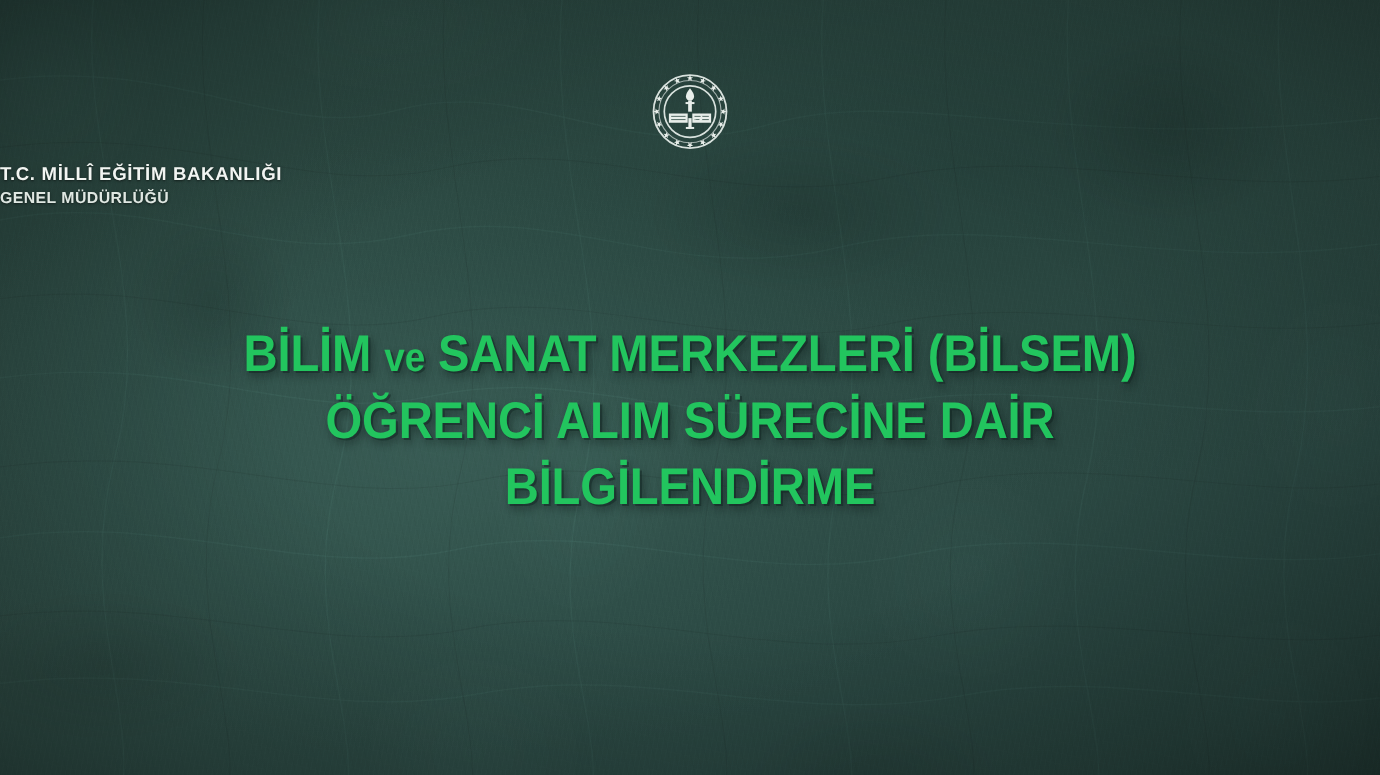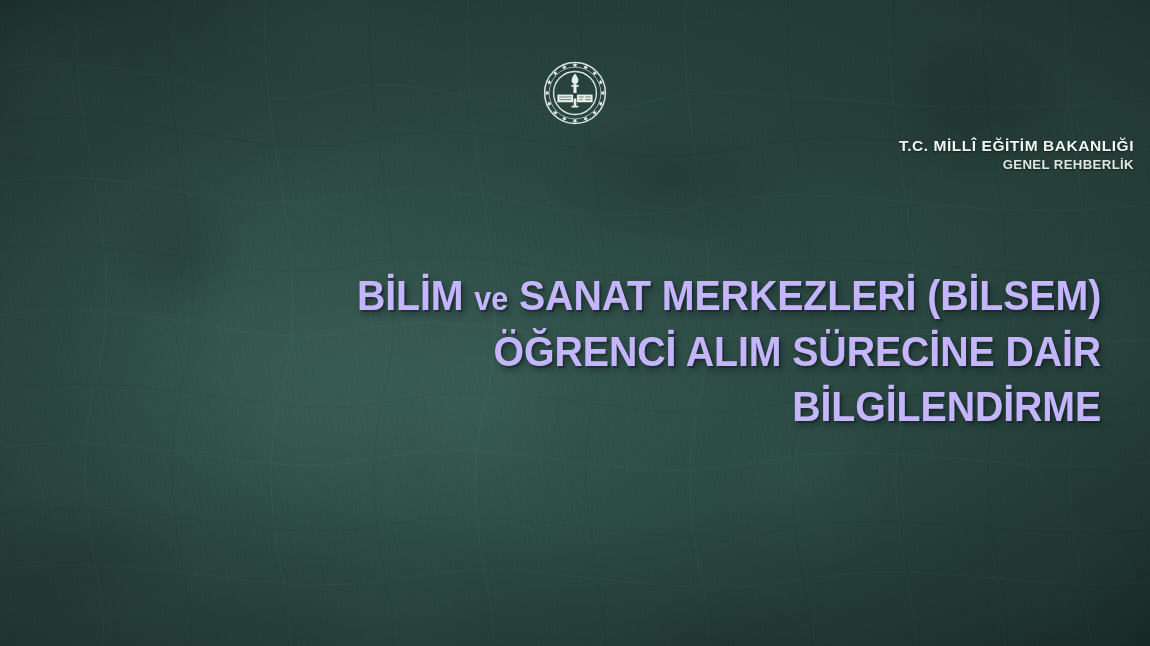--- a/index.html
+++ b/index.html
@@ -126,21 +126,21 @@
     height: 64px;
   }
   .emblem svg { display: block; width: 64px; height: 64px; }
 
   
   .ministry {
     position: absolute;
     top: 136px;
     left: 0;
     right: 16px;
-    text-align: right;
+    text-align: left;
     color: #eef2ef;
   }
   .ministry-line-1 {
     font-size: 15.5px;
     font-weight: 700;
     letter-spacing: 0.035em;
     line-height: 1.30;
     color: #f2f5f2;
     text-shadow: 0 1px 2px rgba(0,0,0,0.55);
   }
@@ -153,22 +153,22 @@
     color: #dfe7e2;
     text-shadow: 0 1px 2px rgba(0,0,0,0.5);
   }
 
   
   .title {
     position: absolute;
     top: 250px;
     left: 0;
     right: 0;
-    text-align: right;
-    color: #c4b5fd;
+    text-align: center;
+    color: #22c55e;
     font-weight: 700;
     letter-spacing: -0.004em;
     line-height: 1.12;
     text-shadow:
       2px 2px 0 rgba(16,34,30,0.45),
       3px 4px 7px rgba(10,22,20,0.45);
   }
   .title-line {
     display: block;
     font-size: 43px;
@@ -303,21 +303,21 @@
           <line x1="55.8" y1="56.2" x2="74.5" y2="56.2"></line>
           <line x1="55.8" y1="60.4" x2="74.5" y2="60.4"></line>
         </g>
 
         <path d="M61.0,58.2 m-5.4,0 a5.4,5.4 0 1,0 5.4,-5.4 a4.3,4.3 0 1,1 -5.4,5.4 Z" fill="#e8eeea"></path>
       </svg>
     </div>
 
     <div class="ministry">
       <div class="ministry-line-1">T.C. MİLLÎ EĞİTİM BAKANLIĞI</div>
-      <div class="ministry-line-3">GENEL REHBERLİK</div>
+      <div class="ministry-line-3">GENEL MÜDÜRLÜĞÜ</div>
     </div>
 
     <h1 class="title">
       <span class="title-line"><span>BİLİM</span> <span class="title-conj">ve</span> <span>SANAT MERKEZLERİ (BİLSEM)</span></span>
       <span class="title-line">ÖĞRENCİ ALIM SÜRECİNE DAİR</span>
       <span class="title-line">BİLGİLENDİRME</span>
     </h1>
 
   </div>
 </div>

